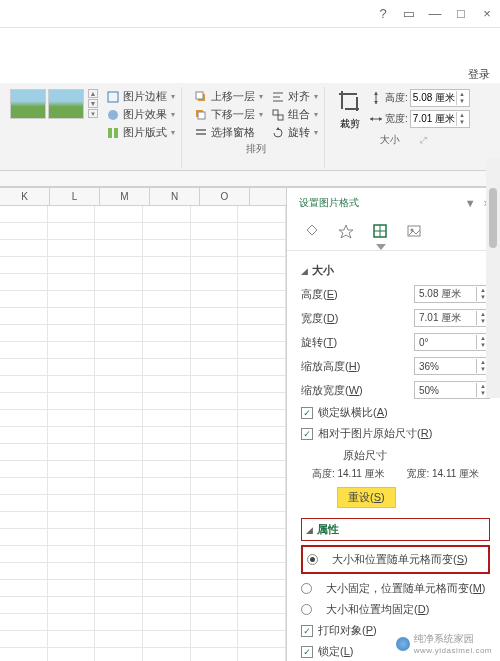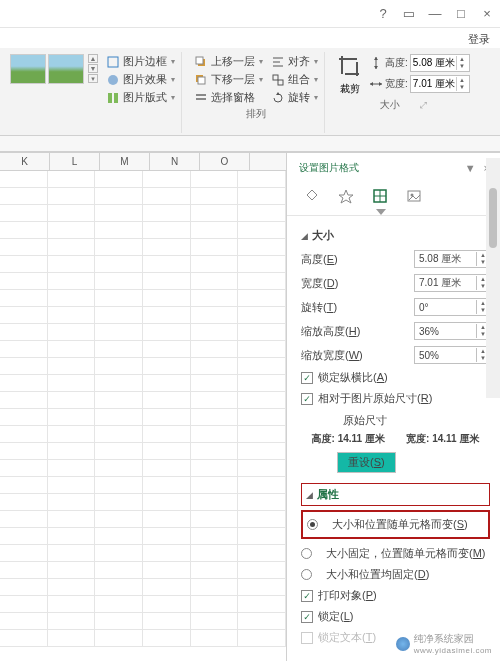--- a/index.html
+++ b/index.html
@@ -1,20 +1,20 @@
 <!DOCTYPE html>
 <html><head>
 <meta charset="utf-8">
 <style>
 * { box-sizing: border-box; margin: 0; padding: 0; font-family: "Microsoft YaHei", sans-serif; }
 body { background: #fff; font-size: 11px; width: 500px; height: 661px; overflow: hidden; position: relative; }
 
 .titlebar { height: 28px; background: #fff; display: flex; justify-content: flex-end; align-items: center; padding-right: 6px; gap: 12px; border-bottom: 1px solid #e5e5e5; }
 .titlebar .win-btn { width: 14px; height: 14px; display: flex; align-items: center; justify-content: center; color: #666; font-size: 13px; cursor: pointer; }
-.login-row { display: flex; justify-content: flex-end; padding: 4px 10px 2px 0; font-size: 11px; color: #444; height: 20px; }
+.login-row { display: flex; justify-content: flex-end; padding: 4px 10px 2px 0; font-size: 11px; color: #444; height: 20px; margin-top: 35px; }
 
 .ribbon { background: #f3f3f3; border-bottom: 1px solid #d0d0d0; padding: 4px 4px 2px 4px; display: flex; gap: 6px; min-height: 88px; }
 .ribbon-group { border-right: 1px solid #e0e0e0; padding: 2px 6px; display: flex; flex-direction: column; }
 .ribbon-group:last-child { border-right: none; }
 .grp-title { text-align: center; font-size: 10px; color: #666; margin-top: 2px; }
 
 .style-gallery { display: flex; gap: 2px; align-items: flex-start; }
 .style-thumb { width: 36px; height: 30px; background: linear-gradient(#9ecfe5 40%, #6fa84f 60%); border: 1px solid #ccc; }
 .style-arrows { display: flex; flex-direction: column; gap: 1px; margin-left: 2px; }
 .style-arrows span { width: 10px; height: 9px; border: 1px solid #bbb; font-size: 7px; text-align: center; line-height: 7px; color: #777; }
@@ -66,24 +66,24 @@
 .ctrl .cspin { display: flex; flex-direction: column; border-left: 1px solid #c0c0c0; }
 .ctrl .cspin span { font-size: 6px; line-height: 7px; padding: 0 3px; color: #666; }
 
 .chk-row { display: flex; align-items: center; gap: 5px; padding: 3px 0; }
 .chk-box { width: 12px; height: 12px; border: 1px solid #888; display: flex; align-items: center; justify-content: center; font-size: 9px; color: #217346; }
 .chk-box.disabled { border-color: #ccc; color: #ccc; }
 .radio-row { display: flex; align-items: center; gap: 14px; padding: 3px 0; }
 .radio { width: 11px; height: 11px; border: 1px solid #888; border-radius: 50%; display: flex; align-items: center; justify-content: center; }
 .radio .dot { width: 5px; height: 5px; background: #444; border-radius: 50%; }
 
-.orig-row { display: flex; justify-content: flex-end; padding: 2px 0; font-size: 10px; font-weight: bold; }
+.orig-row { display: flex; justify-content: flex-end; padding: 2px 0; font-size: 10px; }
 .orig-row .ov { text-align: center; flex: 1; }
 
-.reset-btn { border: 1px solid #c0c0c0; padding: 2px 10px; font-size: 11px; background: #14b8a6; margin: 4px 0 6px 36px; cursor: pointer; display: inline-block; }
+.reset-btn { border: 1px solid #c0c0c0; padding: 2px 10px; font-size: 11px; background: #fde047; margin: 4px 0 6px 36px; cursor: pointer; display: inline-block; }
 
 .attr-box { border: 2px solid #b01818; padding: 2px 4px; margin: 2px 0 4px 0; }
 
 .vscroll { position: absolute; right: 0; top: 158px; width: 14px; height: 240px; background: #f0f0f0; }
 .vscroll .thumb { width: 8px; height: 60px; background: #c0c0c0; margin: 30px auto 0; border-radius: 4px; }
 
 .watermark { position: absolute; right: 8px; bottom: 6px; display: flex; align-items: center; gap: 4px; font-size: 10px; color: #888; opacity: 0.85; }
 .wm-logo { width: 14px; height: 14px; border-radius: 50%; background: radial-gradient(#5da9e9,#2b6cb0); }
 .wm-sub { font-size: 8px; letter-spacing: 0.5px; }
 

